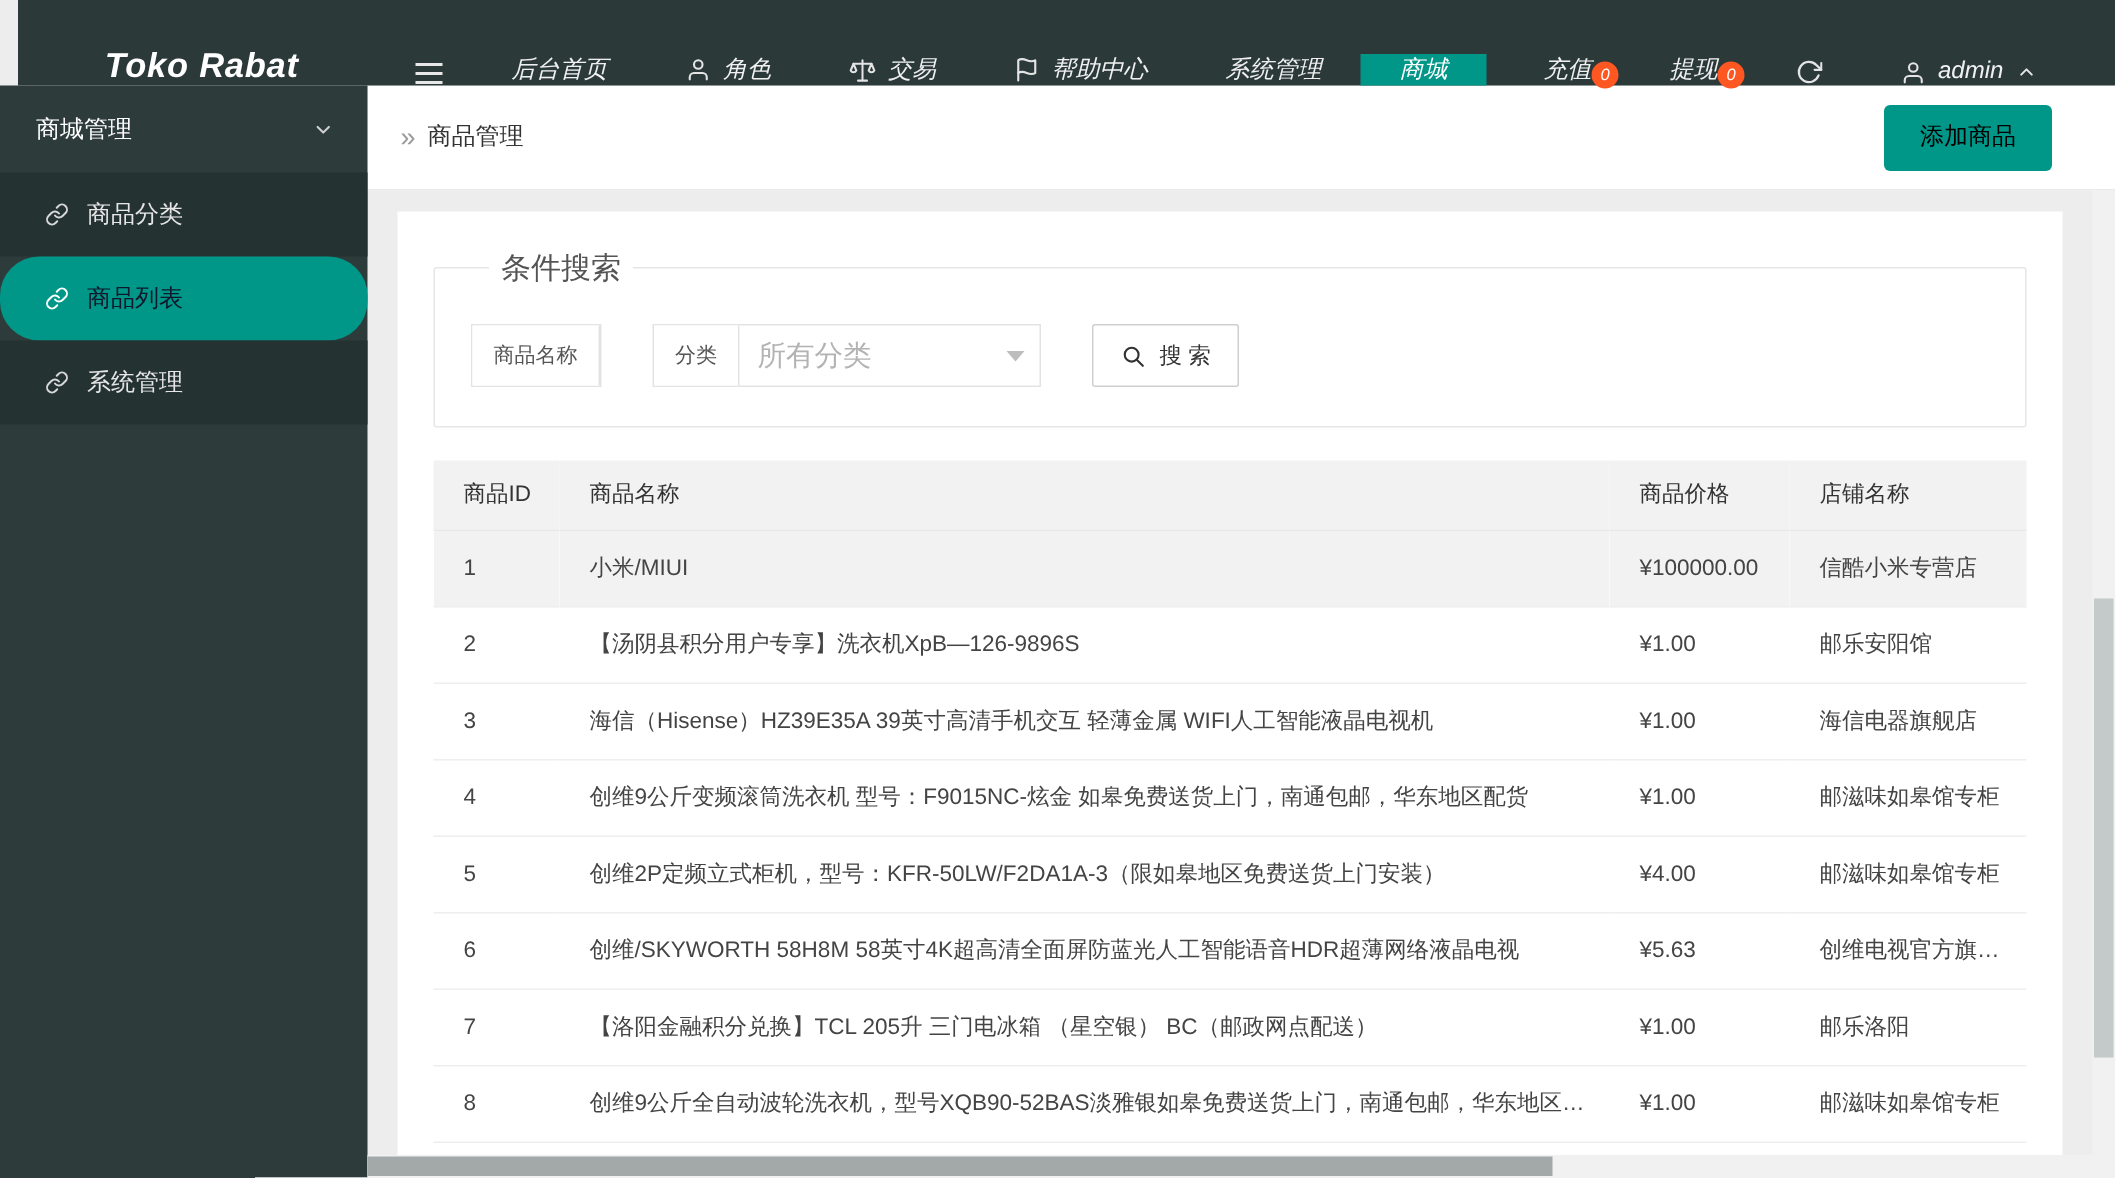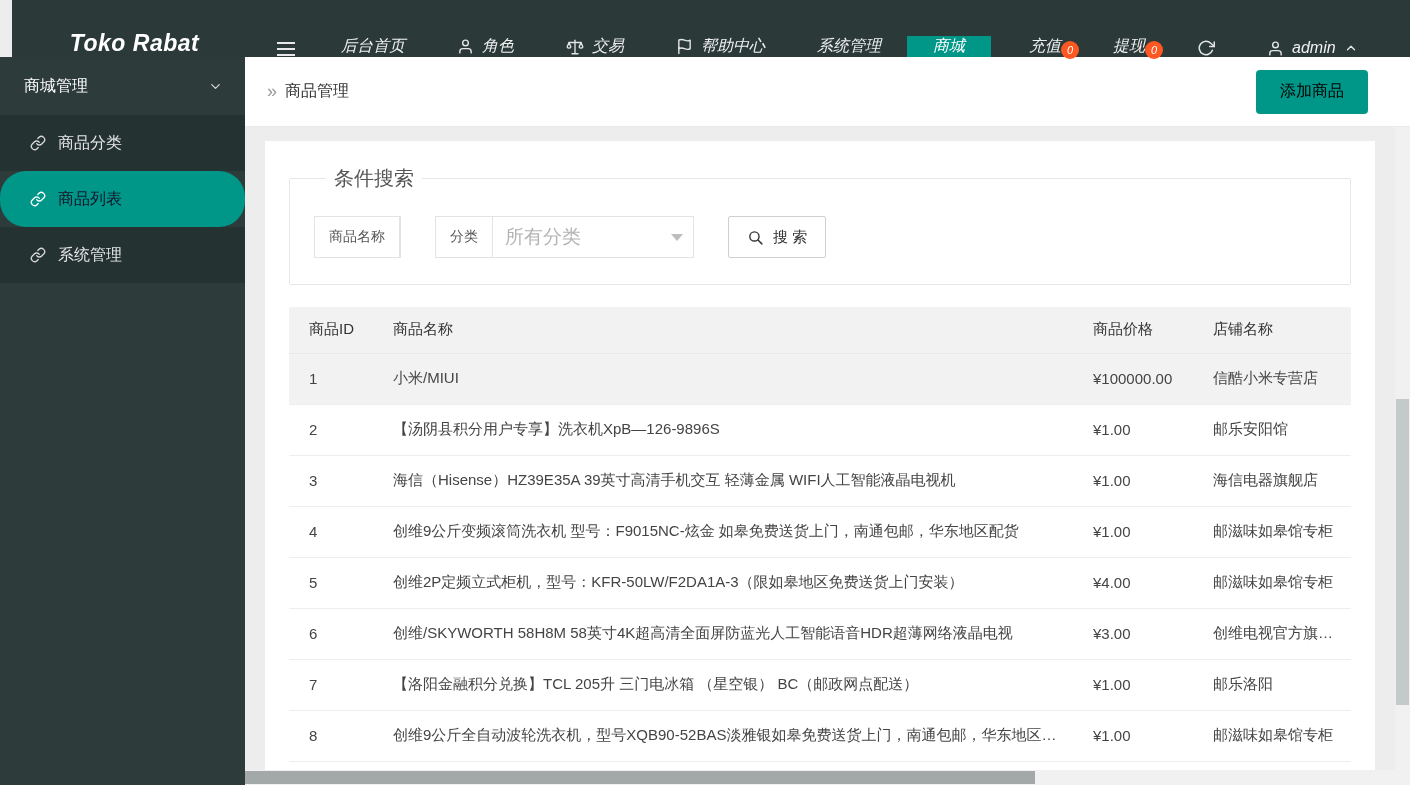--- a/index.html
+++ b/index.html
@@ -300,21 +300,21 @@
           </tr>
           <tr>
             <td>5</td>
             <td>创维2P定频立式柜机，型号：KFR-50LW/F2DA1A-3（限如皋地区免费送货上门安装）</td>
             <td>¥4.00</td>
             <td>邮滋味如皋馆专柜</td>
           </tr>
           <tr>
             <td>6</td>
             <td>创维/SKYWORTH 58H8M 58英寸4K超高清全面屏防蓝光人工智能语音HDR超薄网络液晶电视</td>
-            <td>¥3.00</td>
+            <td>¥5.63</td>
             <td>创维电视官方旗舰店</td>
           </tr>
           <tr>
             <td>7</td>
             <td>【洛阳金融积分兑换】TCL 205升 三门电冰箱 （星空银） BC（邮政网点配送）</td>
             <td>¥1.00</td>
             <td>邮乐洛阳</td>
           </tr>
           <tr>
             <td>8</td>

